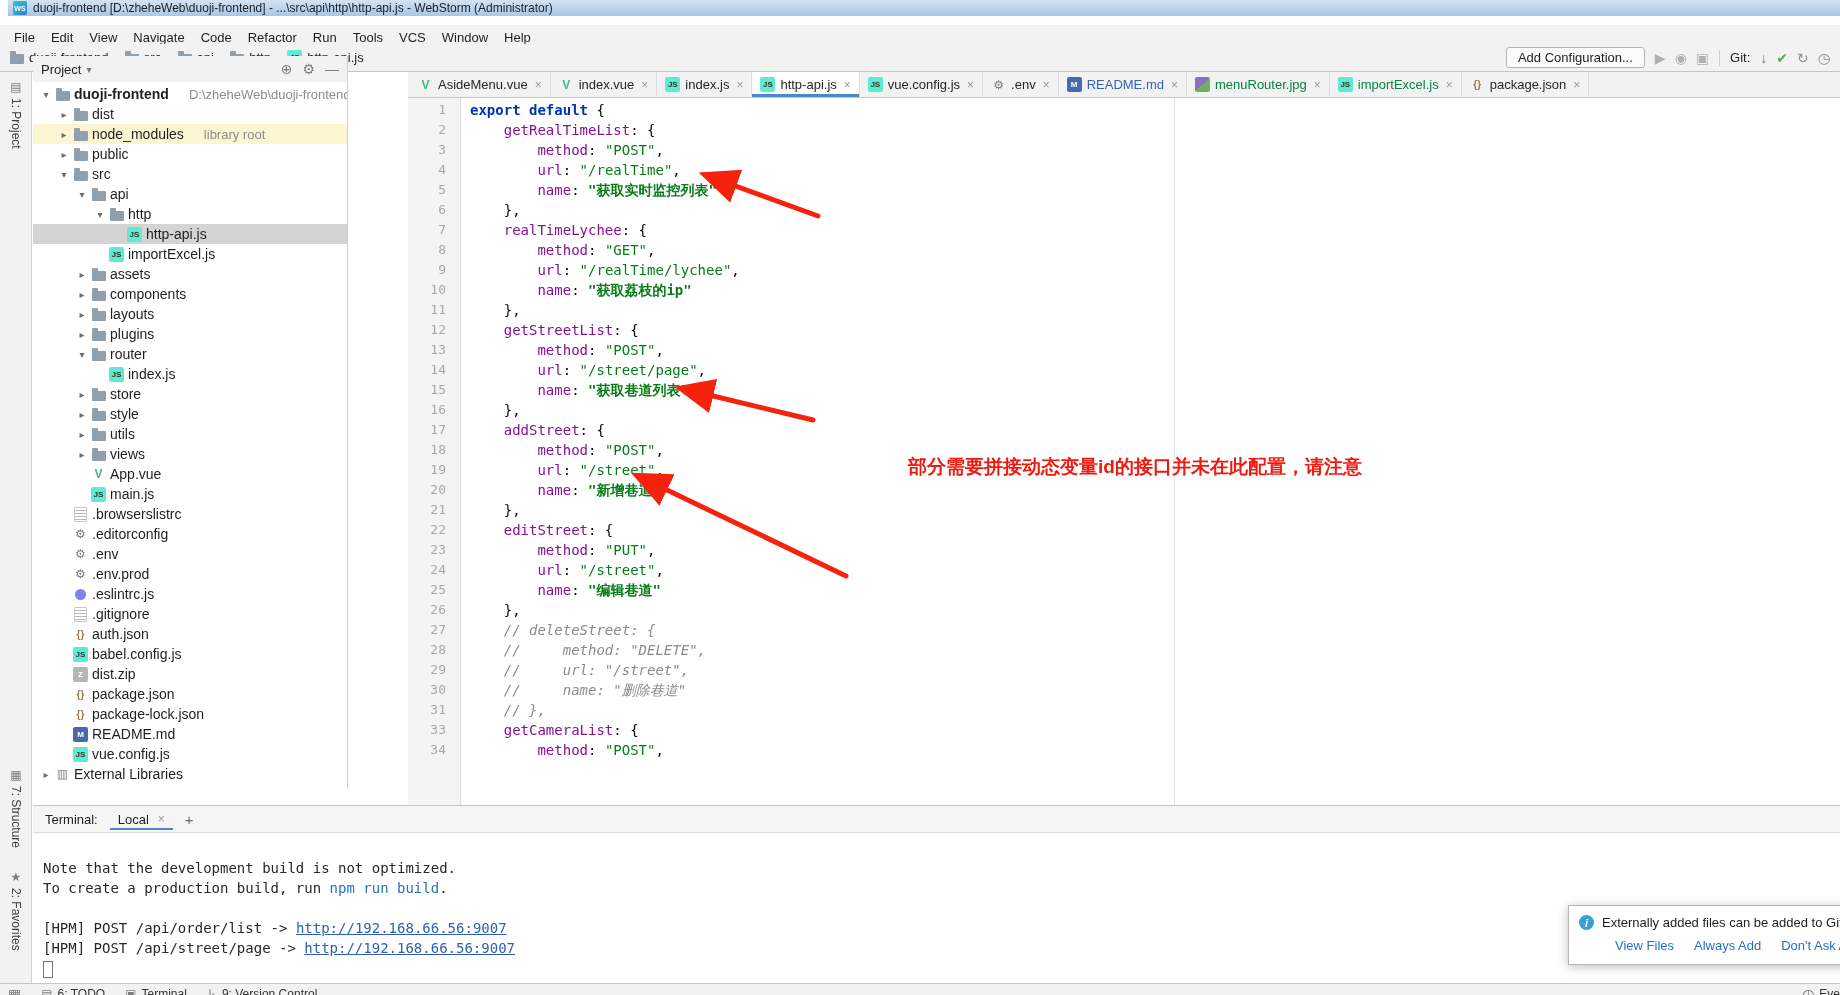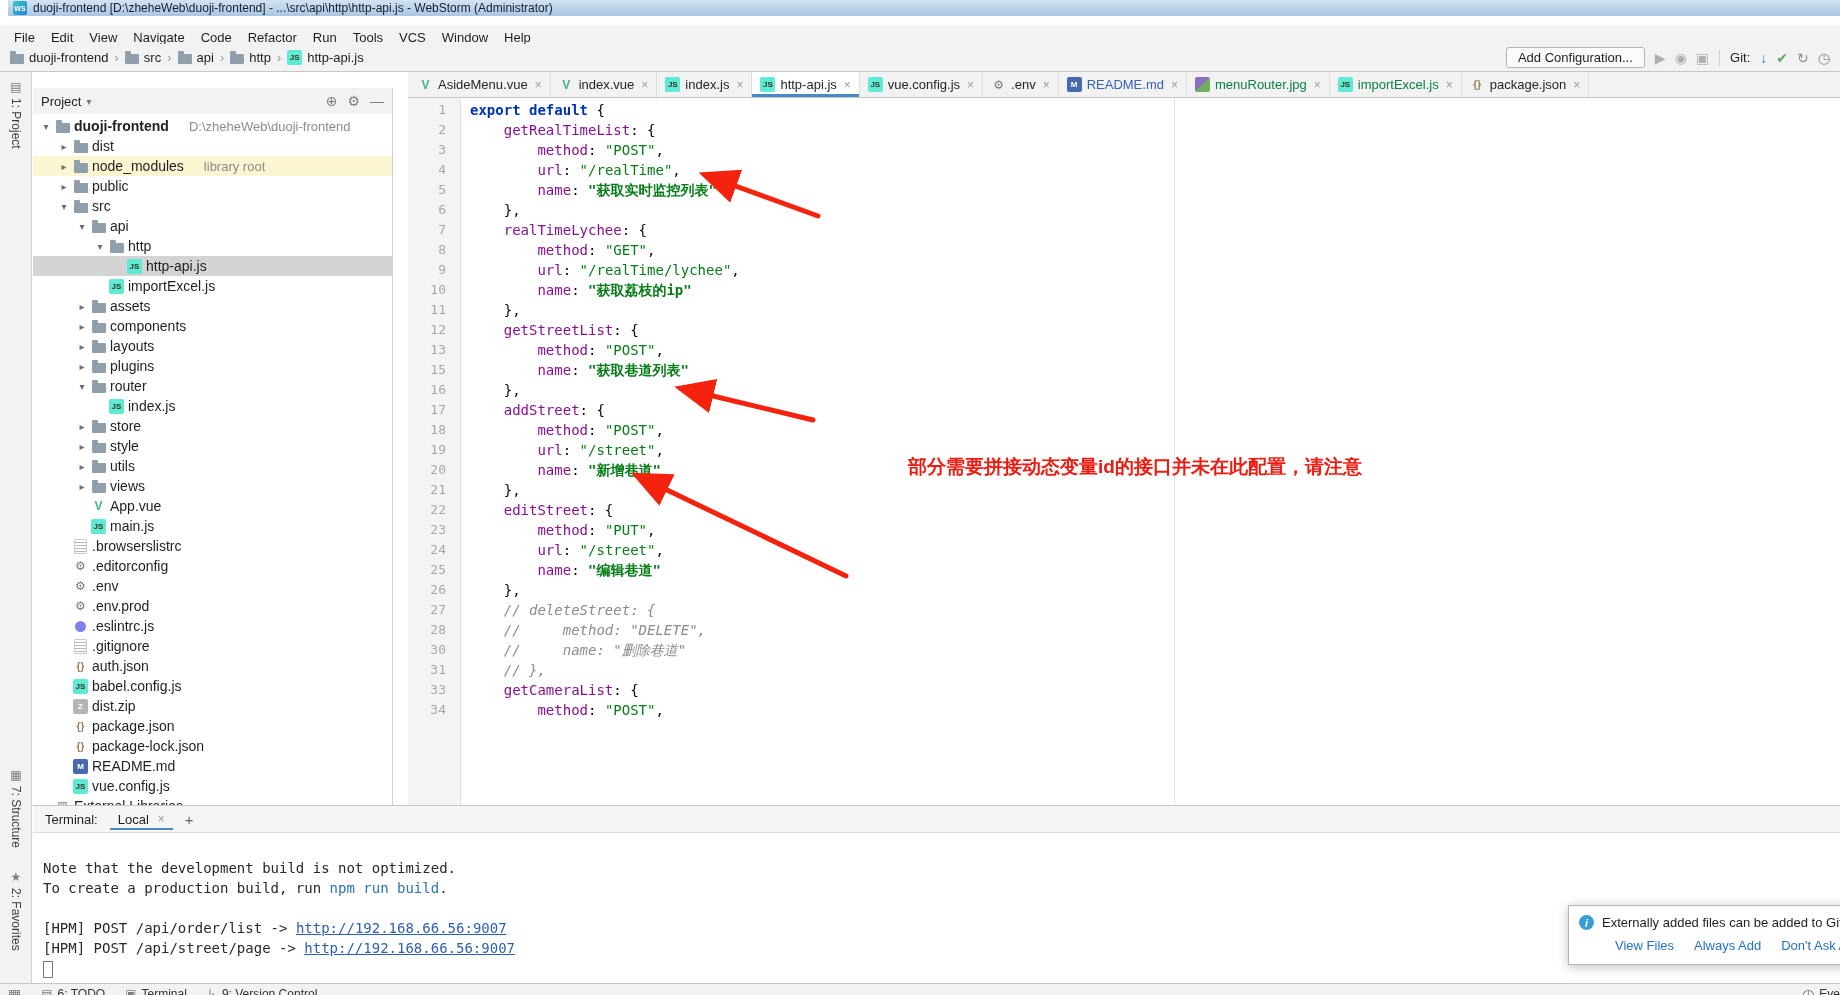--- a/index.html
+++ b/index.html
@@ -39,21 +39,21 @@
     border-right:1px solid #d0d0d0;box-sizing:border-box;}
   .stripe-btn{position:absolute;left:0;width:32px;display:flex;flex-direction:column;
     align-items:center;gap:4px;color:#444;}
   .stripe-project{top:8px;}
   .stripe-structure{top:696px;}
   .stripe-favorites{top:798px;}
   .s-icon{font-size:12px;color:#7c7c7c;}
   .vlabel{writing-mode:vertical-rl;font-size:12px;color:#3c3c3c;}
 
   
-  .project{position:absolute;top:88px;left:33px;width:360px;height:733px;background:#fff;
+  .project{position:absolute;top:56px;left:33px;width:315px;height:733px;background:#fff;
     border-right:1px solid #d0d0d0;box-sizing:border-box;overflow:hidden;}
   .project-header{height:26px;background:#f2f2f2;display:flex;align-items:center;
     padding:0 8px;font-size:13px;}
   .ph-title{display:flex;align-items:center;gap:5px;}
   .caret{color:#777;font-size:10px;}
   .ph-icons{margin-left:auto;display:flex;gap:10px;color:#7e7e7e;}
   .tree{padding-top:2px;}
   .tree-row{height:20px;display:flex;align-items:center;font-size:14px;color:#1f1f1f;
     white-space:nowrap;overflow:hidden;}
   .tree-row.selected{background:#d4d4d4;}
@@ -595,20 +595,24 @@
         </div>
         <div class="code-row">
           <span class="ln">12</span>
           <span class="lc"><span class="cs-p">    </span><span class="cs-key">getStreetList</span><span class="cs-p">: {</span></span>
         </div>
         <div class="code-row">
           <span class="ln">13</span>
           <span class="lc"><span class="cs-p">        </span><span class="cs-key">method</span><span class="cs-p">: </span><span class="cs-str">"POST"</span><span class="cs-p">,</span></span>
         </div>
         <div class="code-row">
+          <span class="ln">14</span>
+          <span class="lc"><span class="cs-p">        </span><span class="cs-key">url</span><span class="cs-p">: </span><span class="cs-str">"/street/page"</span><span class="cs-p">,</span></span>
+        </div>
+        <div class="code-row">
           <span class="ln">15</span>
           <span class="lc"><span class="cs-p">        </span><span class="cs-key">name</span><span class="cs-p">: </span><span class="cs-strb">"获取巷道列表"</span></span>
         </div>
         <div class="code-row">
           <span class="ln">16</span>
           <span class="lc"><span class="cs-p">    },</span></span>
         </div>
         <div class="code-row">
           <span class="ln">17</span>
           <span class="lc"><span class="cs-p">    </span><span class="cs-key">addStreet</span><span class="cs-p">: {</span></span>
@@ -649,20 +653,24 @@
           <span class="ln">26</span>
           <span class="lc"><span class="cs-p">    },</span></span>
         </div>
         <div class="code-row">
           <span class="ln">27</span>
           <span class="lc"><span class="cs-cm">    // deleteStreet: {</span></span>
         </div>
         <div class="code-row">
           <span class="ln">28</span>
           <span class="lc"><span class="cs-cm">    //     method: "DELETE",</span></span>
+        </div>
+        <div class="code-row">
+          <span class="ln">29</span>
+          <span class="lc"><span class="cs-cm">    //     url: "/street",</span></span>
         </div>
         <div class="code-row">
           <span class="ln">30</span>
           <span class="lc"><span class="cs-cm">    //     name: "删除巷道"</span></span>
         </div>
         <div class="code-row">
           <span class="ln">31</span>
           <span class="lc"><span class="cs-cm">    // },</span></span>
         </div>
         <div class="code-row">

